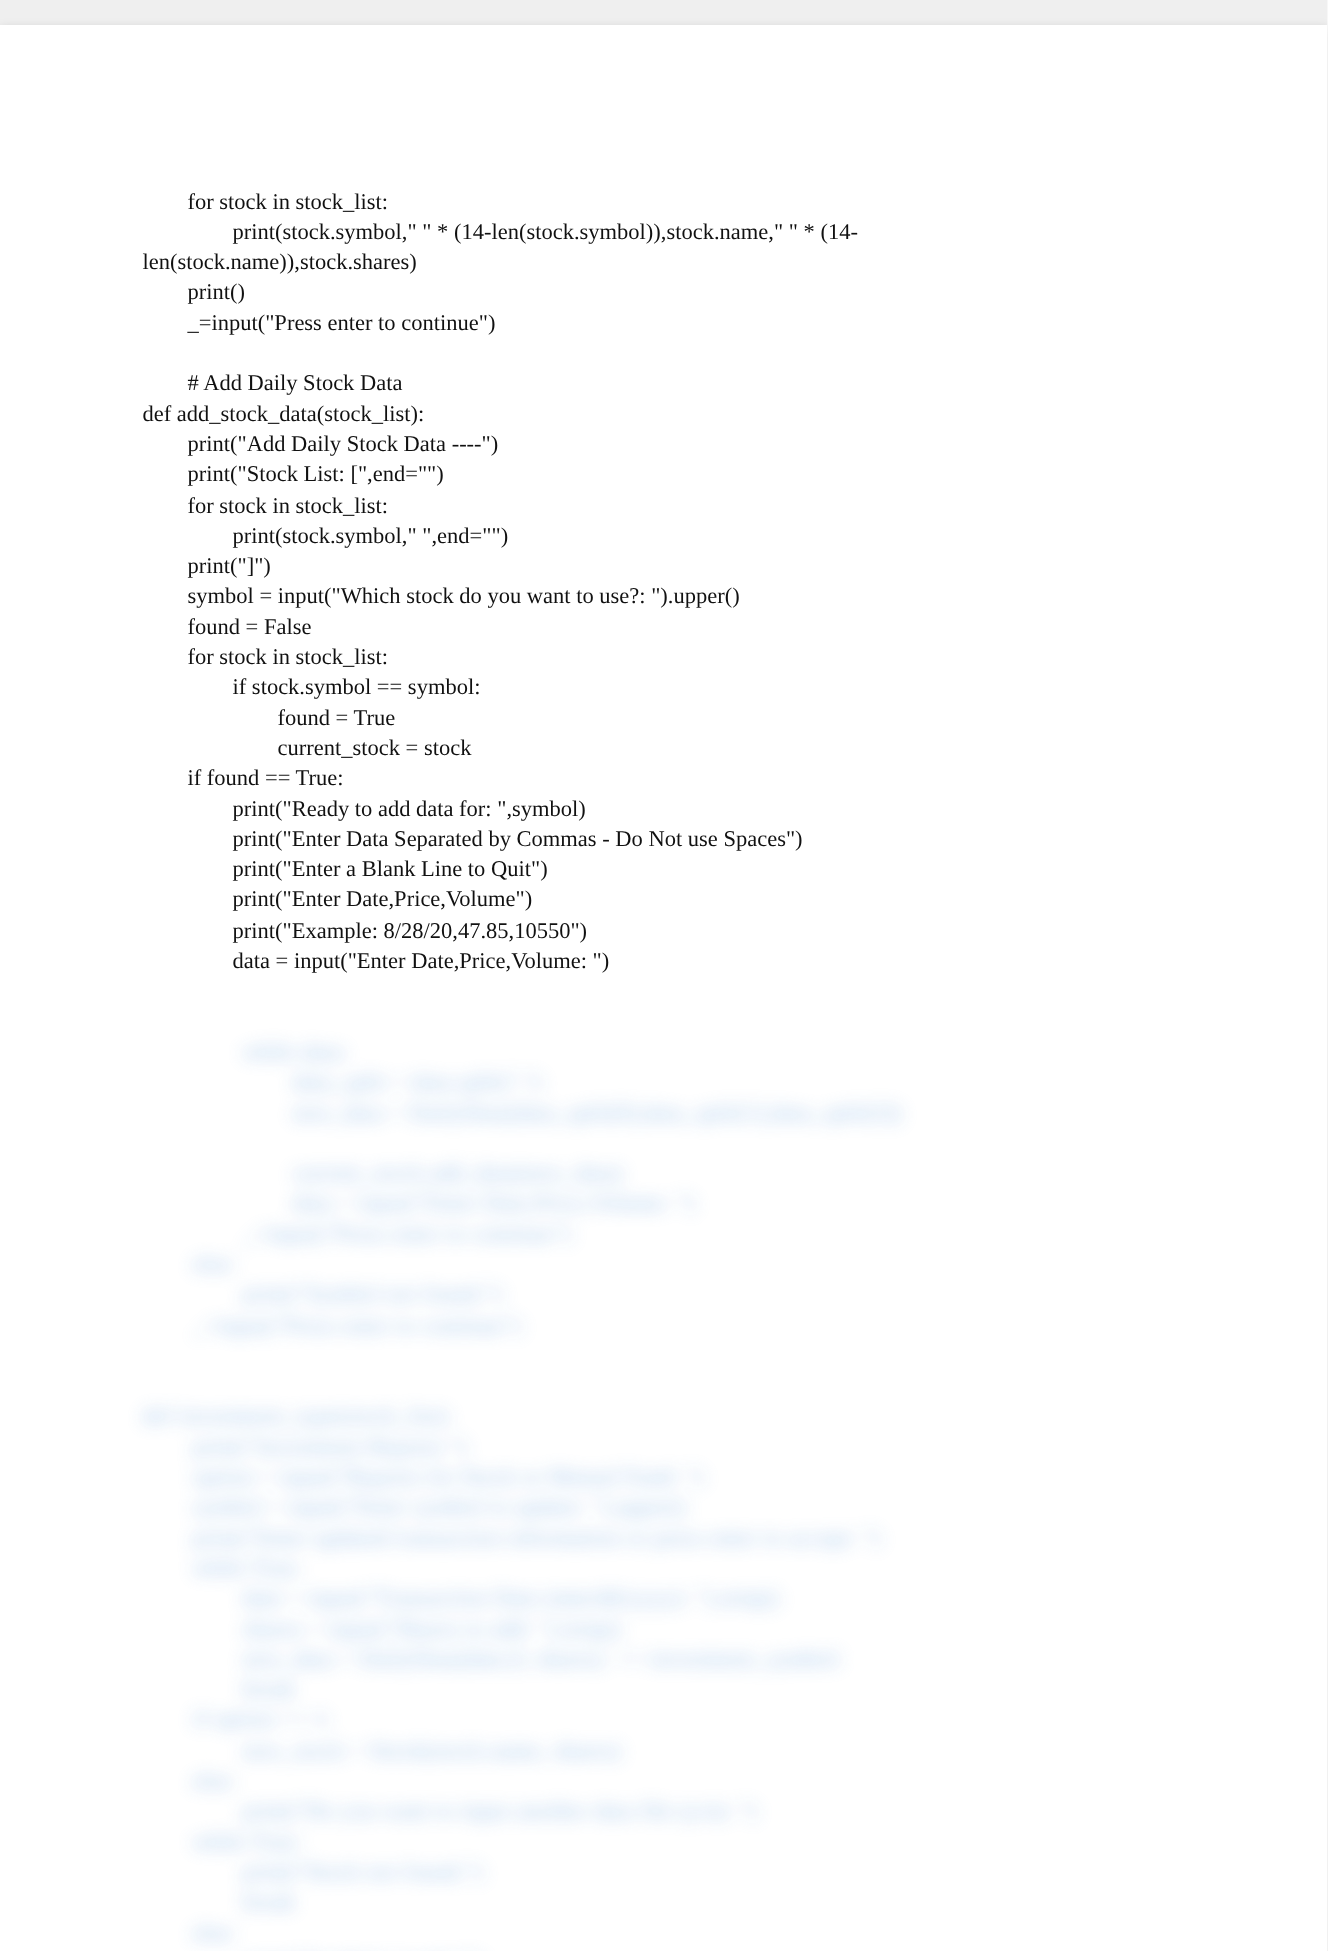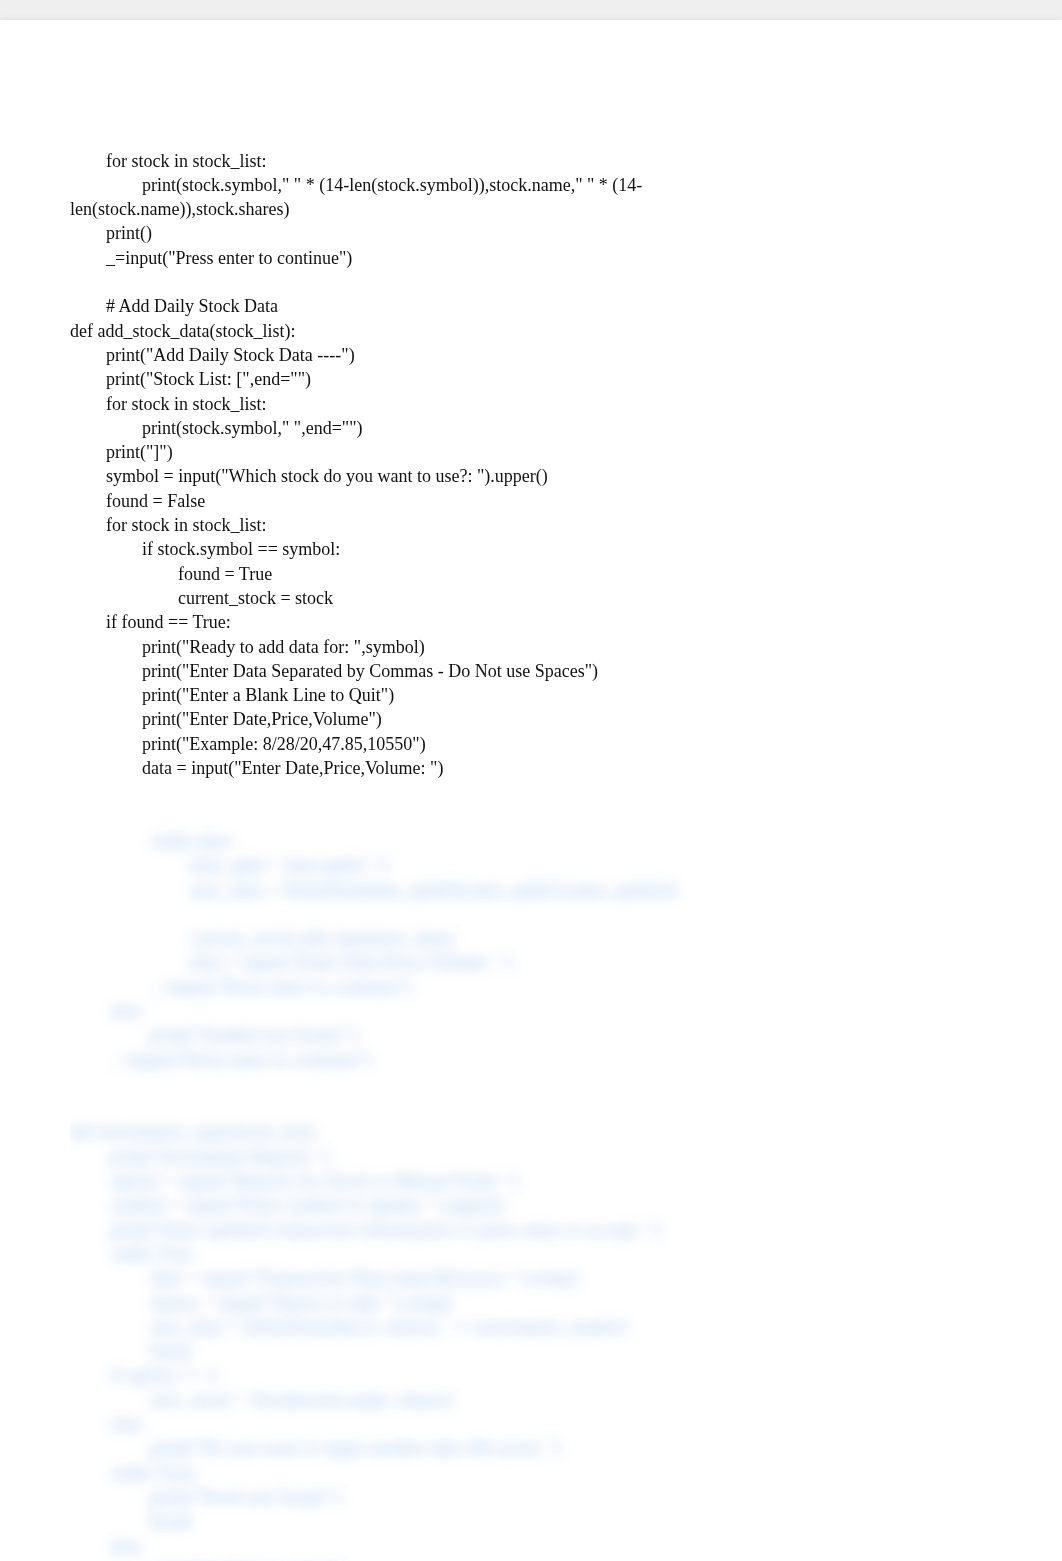--- a/index.html
+++ b/index.html
@@ -30,20 +30,21 @@
       font-size: 18px;
       line-height: 1.35;
       color: #111;
       white-space: pre;
       overflow: hidden;
     }
 
     .code-line {
       white-space: pre;
       position: relative;
+      margin-left: 44px;
     }
 
     .blurred-region {
       position: relative;
       color: #8cb7e6;
       filter: blur(7px);
       opacity: 0.9;
       user-select: none;
     }
 

